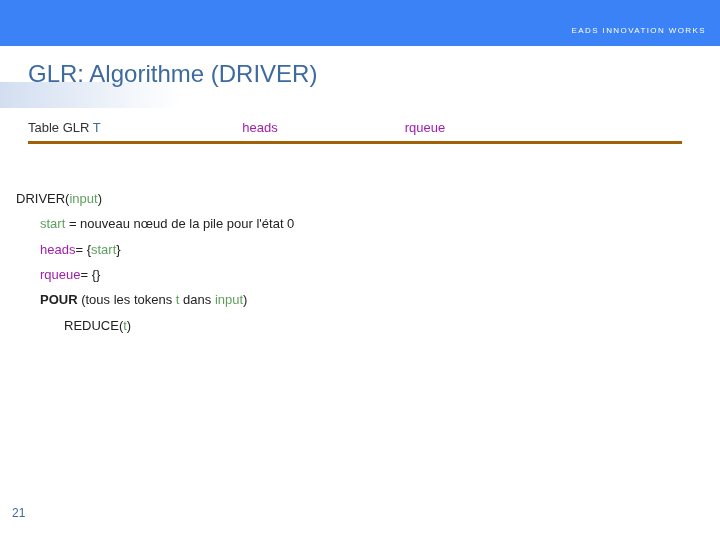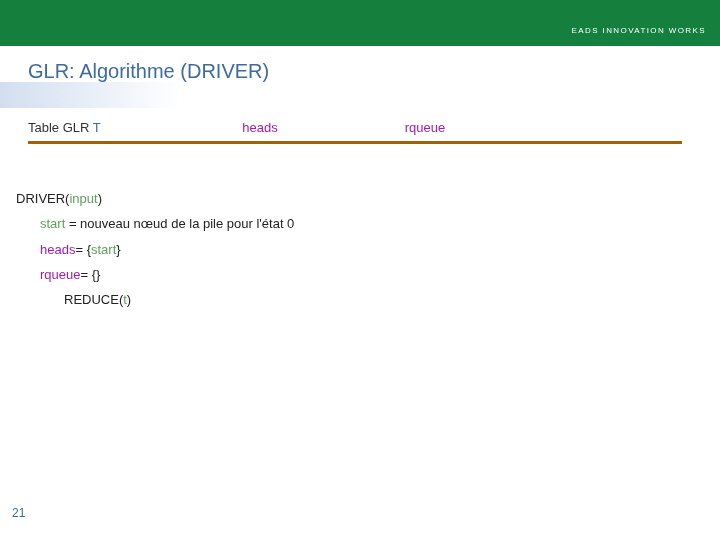--- a/index.html
+++ b/index.html
@@ -8,21 +8,21 @@
     height: 540px;
     background: #ffffff;
     font-family: Arial, Helvetica, sans-serif;
     position: relative;
     overflow: hidden;
   }
   .top-black {
     position: absolute;
     top: 0; left: 0; right: 0;
     height: 46px;
-    background: #15803d;
+    background: #3b82f6;
   }
   .brand {
     position: absolute;
     top: 26px;
     right: 14px;
     color: #ffffff;
     font-size: 8px;
     letter-spacing: 1.4px;
     font-weight: 400;
     display: flex;
@@ -40,21 +40,21 @@
     top: 0;
     left: 0;
     width: 180px;
     height: 26px;
     background: linear-gradient(to right, rgba(180,200,230,0.6), rgba(255,255,255,0));
     margin-top: 28px;
   }
   .title {
     position: relative;
     color: #3d6aa0;
-    font-size: 20px;
+    font-size: 24px;
     font-weight: 400;
     padding-left: 28px;
     padding-top: 6px;
   }
   .defs {
     position: absolute;
     top: 120px;
     left: 28px;
     right: 38px;
   }
@@ -120,18 +120,21 @@
   </div>
   <div class="ind1">
     <span class="hl-green">start</span><span> = nouveau nœud de la pile pour l'état 0</span>
   </div>
   <div class="ind1">
     <span class="hl-orange">heads</span><span>= {</span><span class="hl-green">start</span><span>}</span>
   </div>
   <div class="ind1">
     <span class="hl-orange">rqueue</span><span>= {}</span>
   </div>
+  <div class="ind1">
+    <b>POUR</b><span> (tous les tokens </span><span class="hl-green">t</span><span> dans </span><span class="hl-green">input</span><span>)</span>
+  </div>
   <div class="ind2">
     <span>REDUCE(</span><span class="hl-green">t</span><span>)</span>
   </div>
 </div>
 
 <div class="page-num">21</div>
 
 </body></html>

